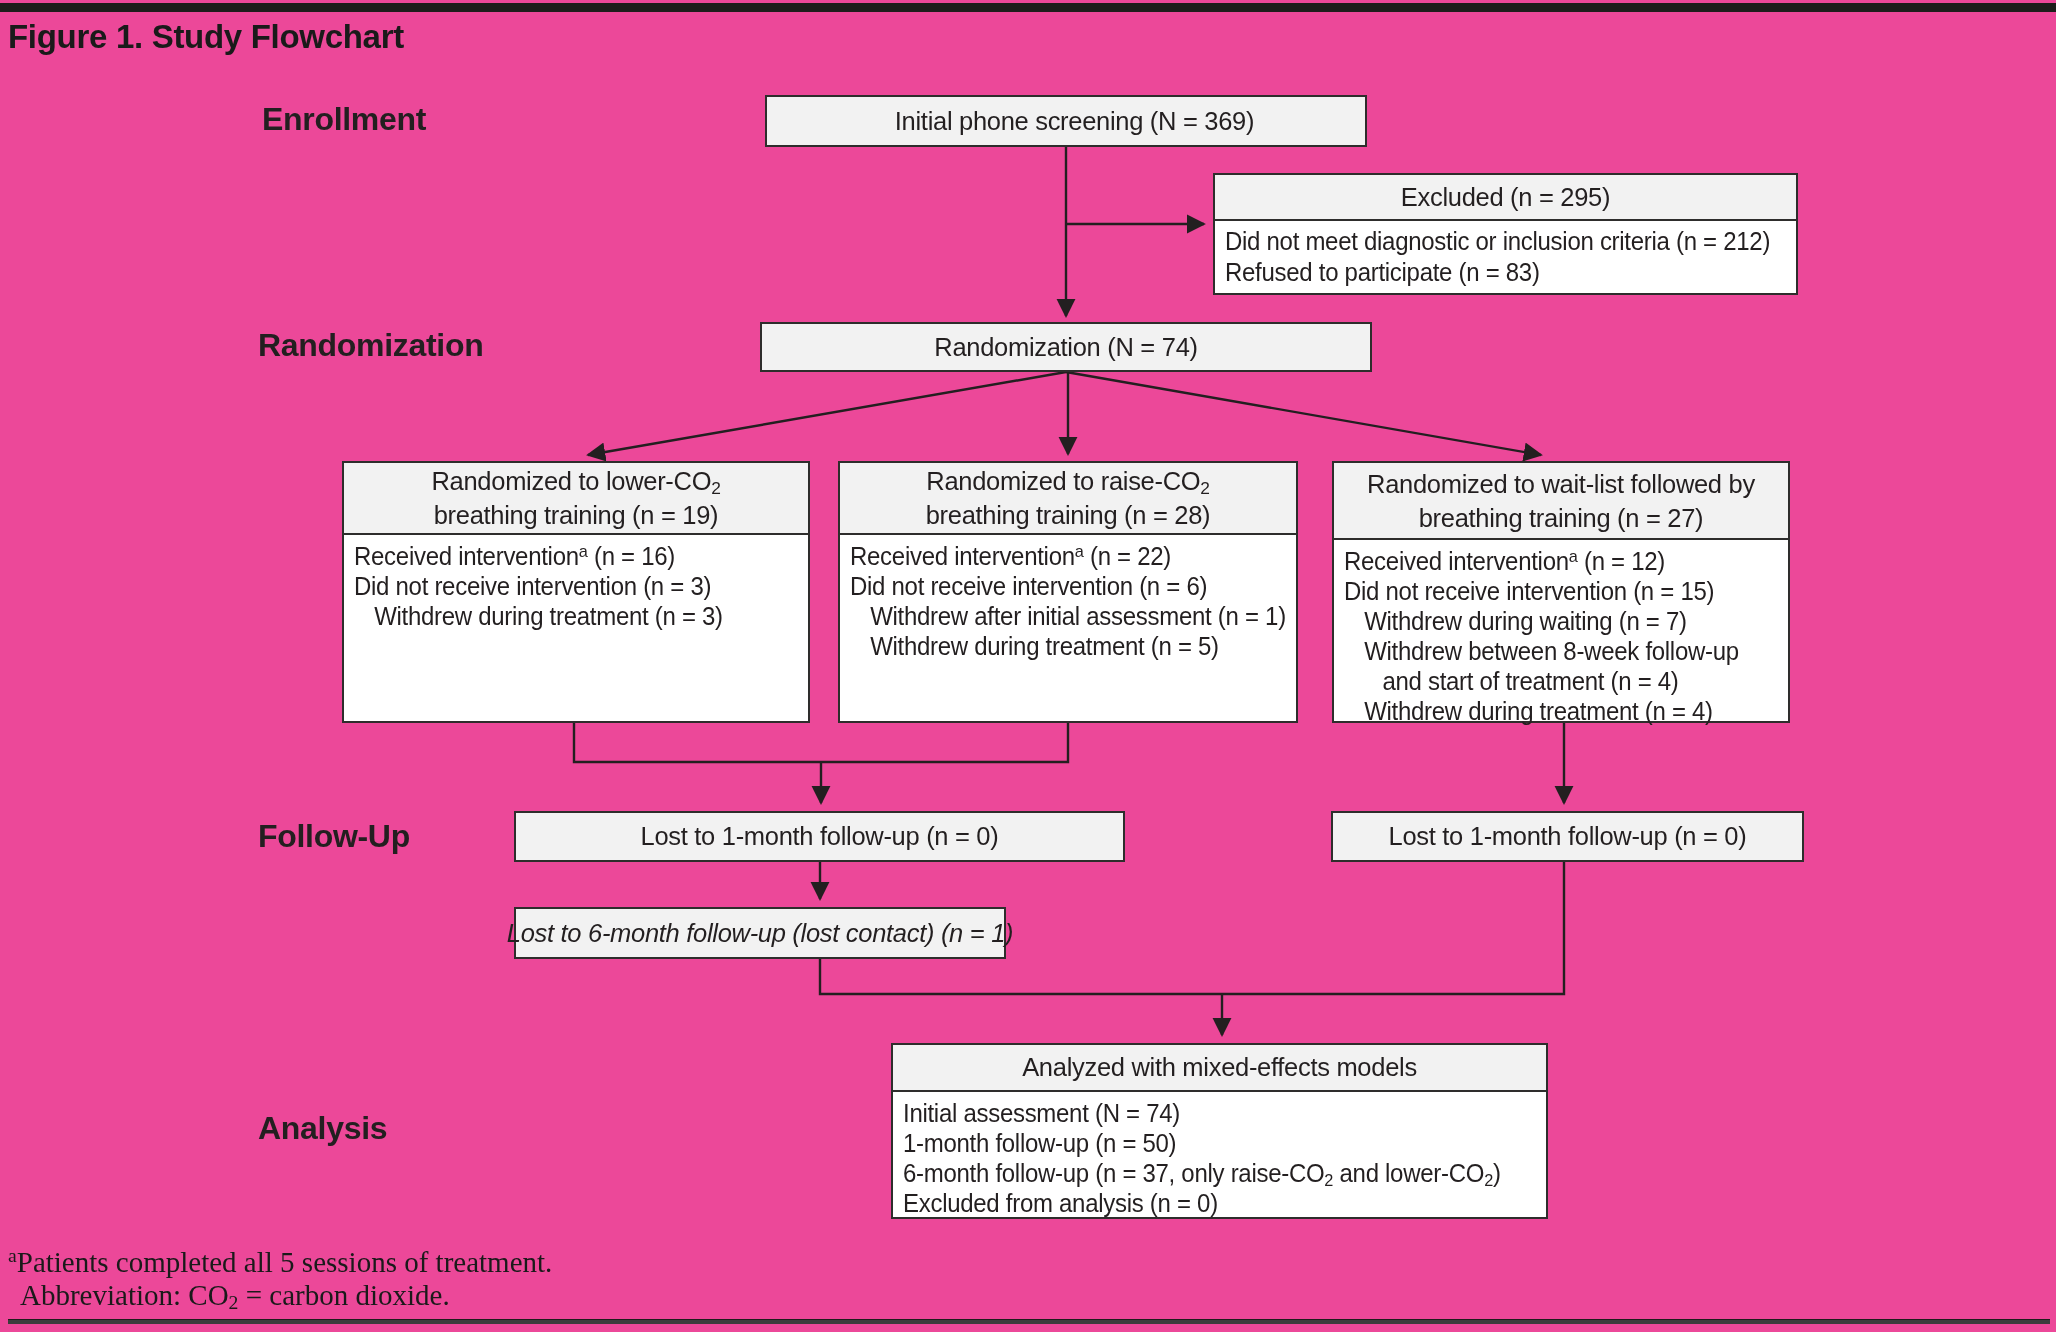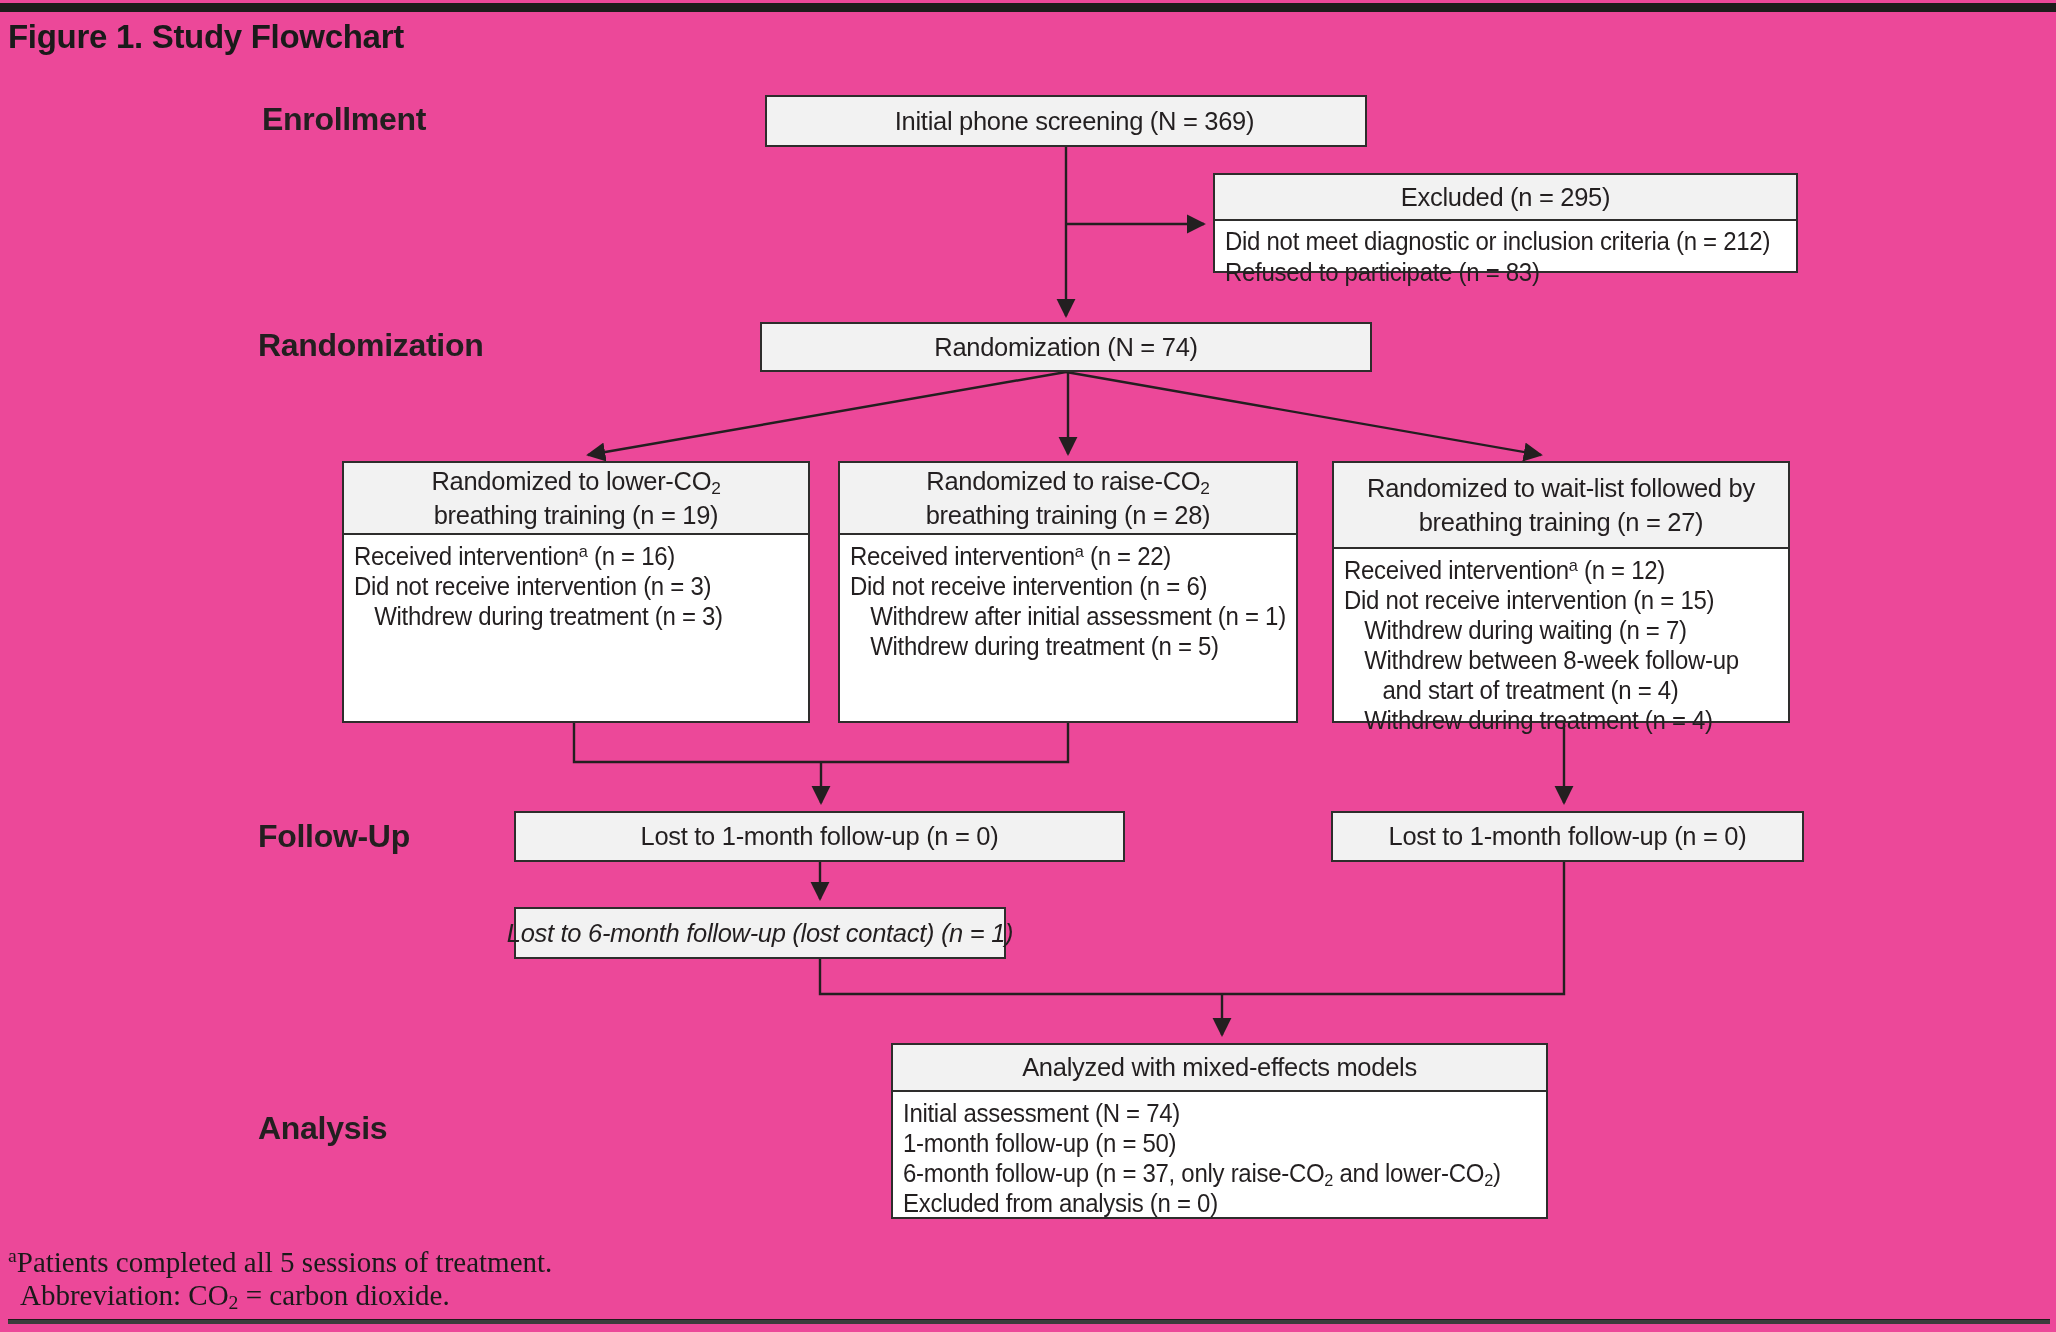--- a/index.html
+++ b/index.html
@@ -63,21 +63,21 @@
       <line x1="820" y1="862" x2="820" y2="899" marker-end="url(#ah)"></line>
       <path d="M820,959 L820,994 L1564,994 L1564,862"></path>
       <line x1="1222" y1="994" x2="1222" y2="1035" marker-end="url(#ah)"></line>
     </g>
   </svg>
 
   <div class="box single" style="left:765px;top:95px;width:602px;height:52px;padding-left:17px;">
     <div class="box-title">Initial phone screening (N = 369)</div>
   </div>
 
-  <div class="box" style="left:1213px;top:173px;width:585px;height:100px;">
+  <div class="box" style="left:1213px;top:173px;width:585px;height:122px;">
     <div class="box-header" style="height:45.5px;">
       <div class="box-title">Excluded (n = 295)</div>
     </div>
     <div class="box-body ex-body" style="padding-top:5px;">
       <div class="line">Did not meet diagnostic or inclusion criteria (n = 212)</div>
       <div class="line">Refused to participate (n = 83)</div>
     </div>
   </div>
 
   <div class="box single" style="left:760px;top:322px;width:612px;height:50px;">
@@ -103,21 +103,21 @@
     </div>
     <div class="box-body">
       <div class="line">Received intervention<sup>a</sup> (n = 22)</div>
       <div class="line">Did not receive intervention (n = 6)</div>
       <div class="line i1">Withdrew after initial assessment (n = 1)</div>
       <div class="line i1">Withdrew during treatment (n = 5)</div>
     </div>
   </div>
 
   <div class="box" style="left:1332px;top:461px;width:458px;height:262px;">
-    <div class="box-header" style="height:86px;">
+    <div class="box-header" style="height:77px;">
       <div class="box-title">Randomized to wait-list followed by</div>
       <div class="box-title">breathing training (n = 27)</div>
     </div>
     <div class="box-body">
       <div class="line">Received intervention<sup>a</sup> (n = 12)</div>
       <div class="line">Did not receive intervention (n = 15)</div>
       <div class="line i1">Withdrew during waiting (n = 7)</div>
       <div class="line i1">Withdrew between 8-week follow-up</div>
       <div class="line i2">and start of treatment (n = 4)</div>
       <div class="line i1">Withdrew during treatment (n = 4)</div>

